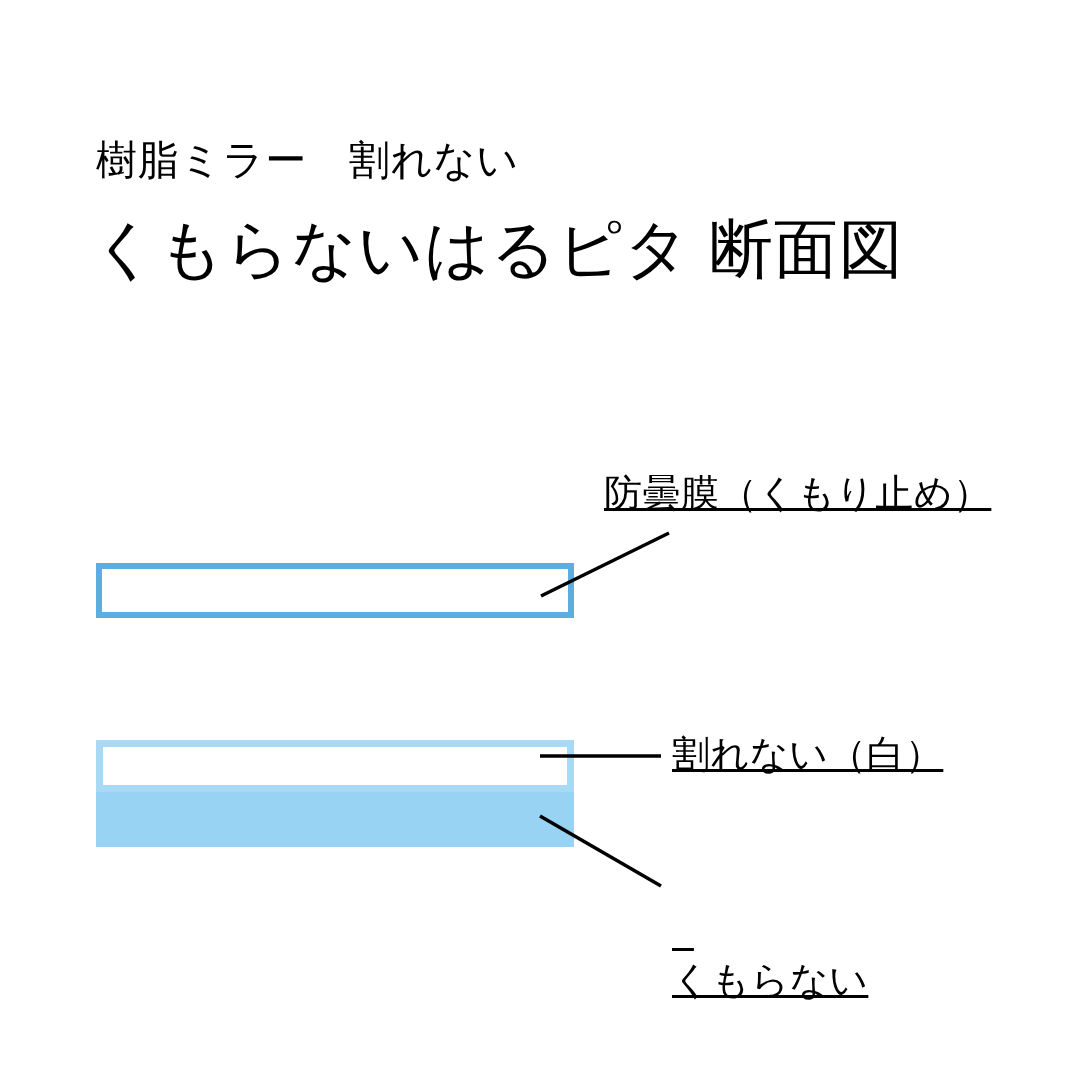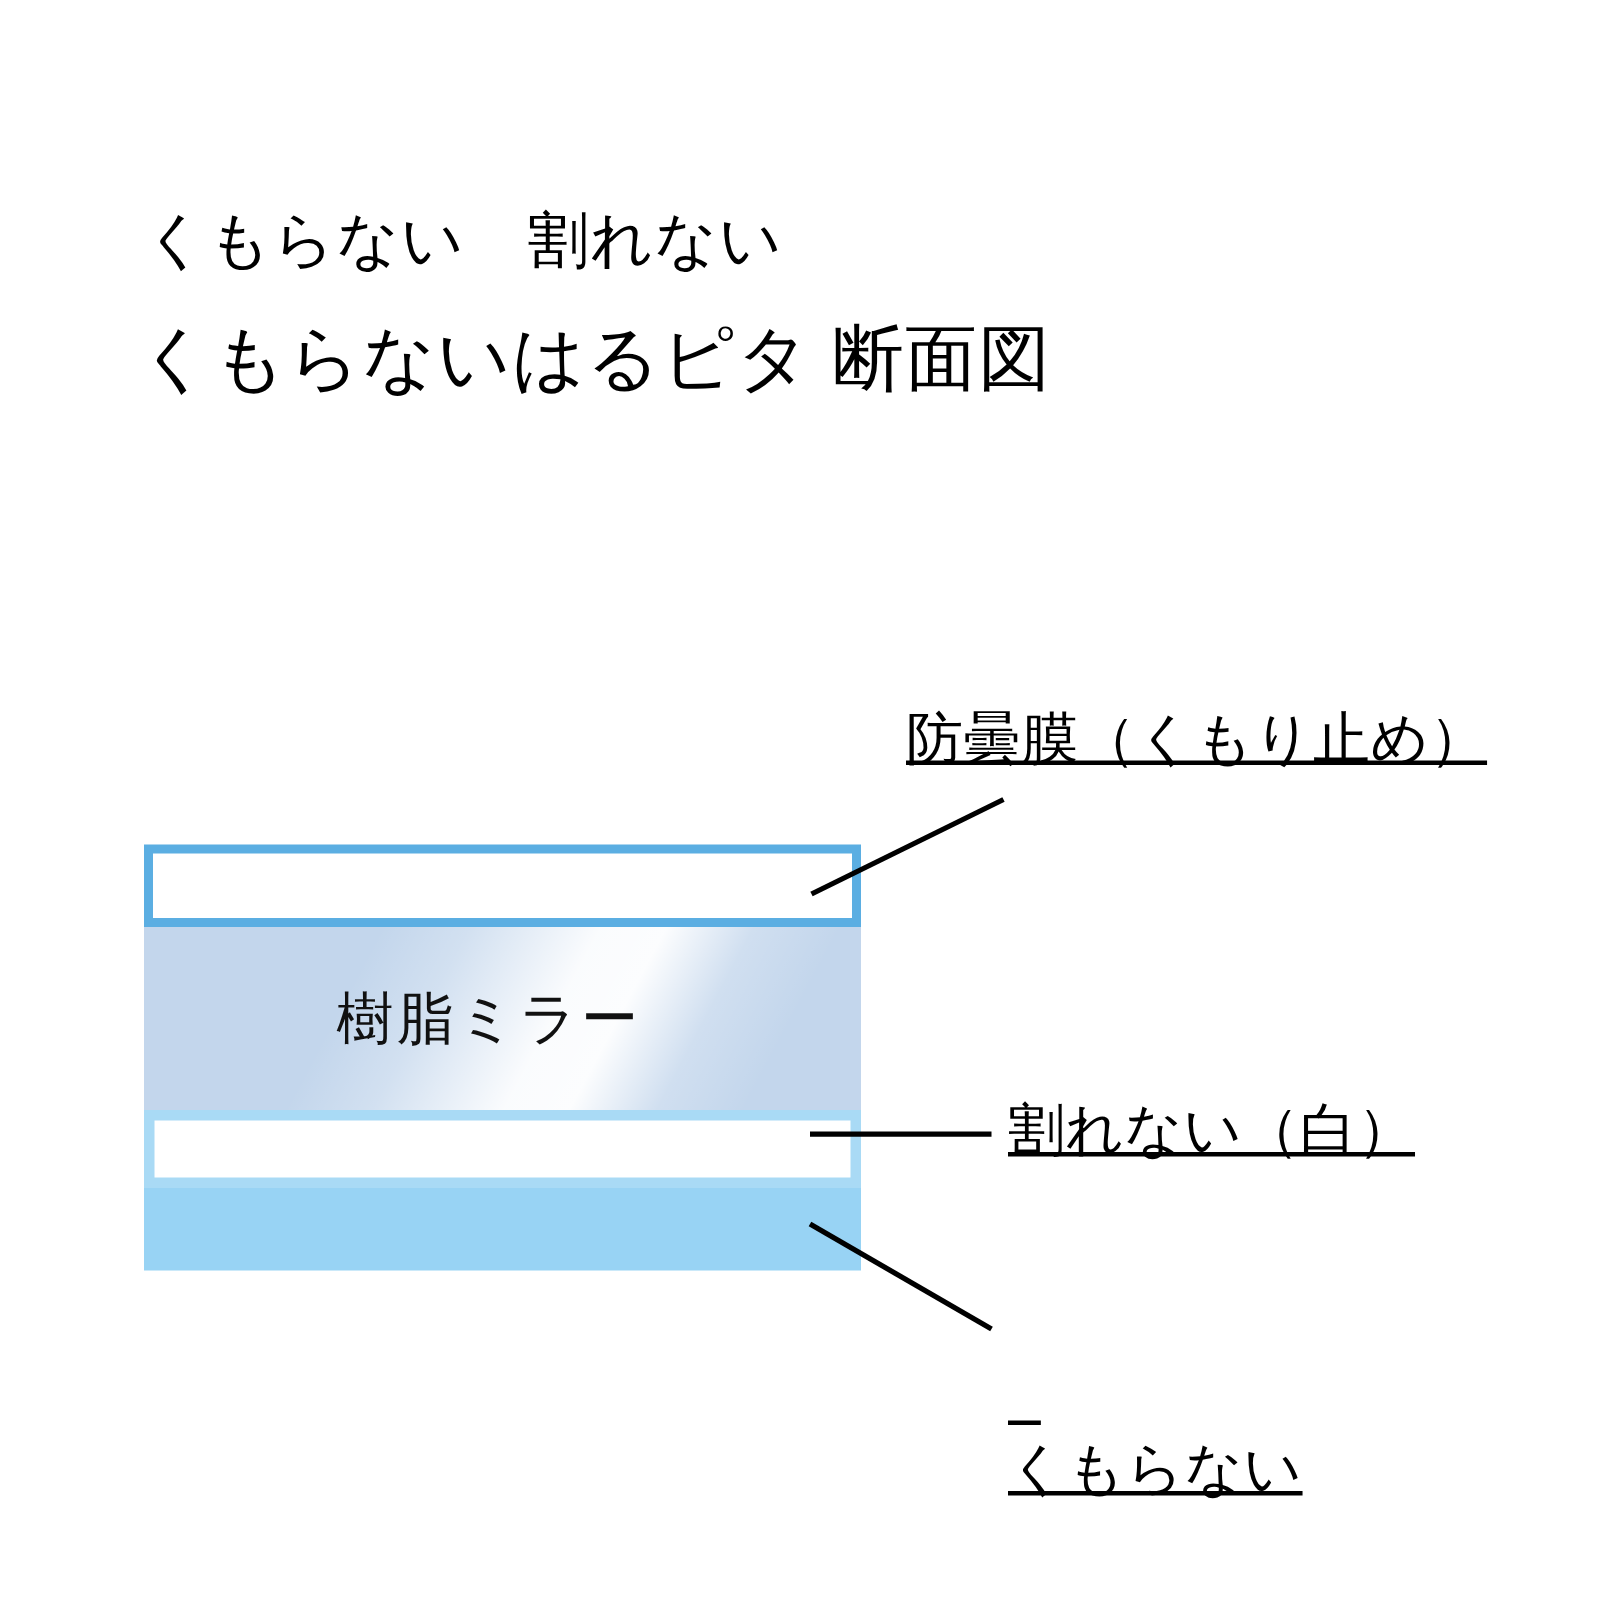--- a/index.html
+++ b/index.html
@@ -25,21 +25,21 @@
     font-size: 41px;
     line-height: 1.15;
     letter-spacing: 0.02em;
     white-space: pre;
     color: #000;
   }
   .maintitle {
     position: absolute;
     left: 92px;
     top: 212px;
-    font-size: 48px;
+    font-size: 64px;
     line-height: 1.18;
     letter-spacing: 0.015em;
     white-space: pre;
     color: #000;
   }
 
   
   .stack {
     position: absolute;
     left: 96px;
@@ -147,32 +147,28 @@
     white-space: pre;
     text-decoration: underline;
   }
   .callout-antifog { left: 604px; top: 470px; }
   .callout-adhesive { left: 672px; top: 731px; }
   .callout-release { left: 672px; top: 862px; }
 </style>
 </head>
 <body>
 
-<div class="subtitle">くもらない　割れない</div>
+<div class="subtitle">樹脂ミラー　割れない</div>
 
 <div class="maintitle">くもらないはるピタ 断面図</div>
 
 <div class="stack">
 
   <div class="layer-antifog"></div>
 
-  <div class="layer-mirror">
-    <div class="gloss"></div>
-    <div class="mirror-label">樹脂ミラー</div>
-  </div>
 
   <div class="layer-adhesive"></div>
 
   <div class="layer-release"></div>
 
 </div>
 
 <svg class="leaders" viewBox="0 0 1080 1080">
   <line x1="541" y1="596" x2="669" y2="533" stroke="#000000" stroke-width="3.5" stroke-linecap="butt"></line>
   <line x1="540" y1="756" x2="661" y2="756" stroke="#000000" stroke-width="3.5" stroke-linecap="butt"></line>

